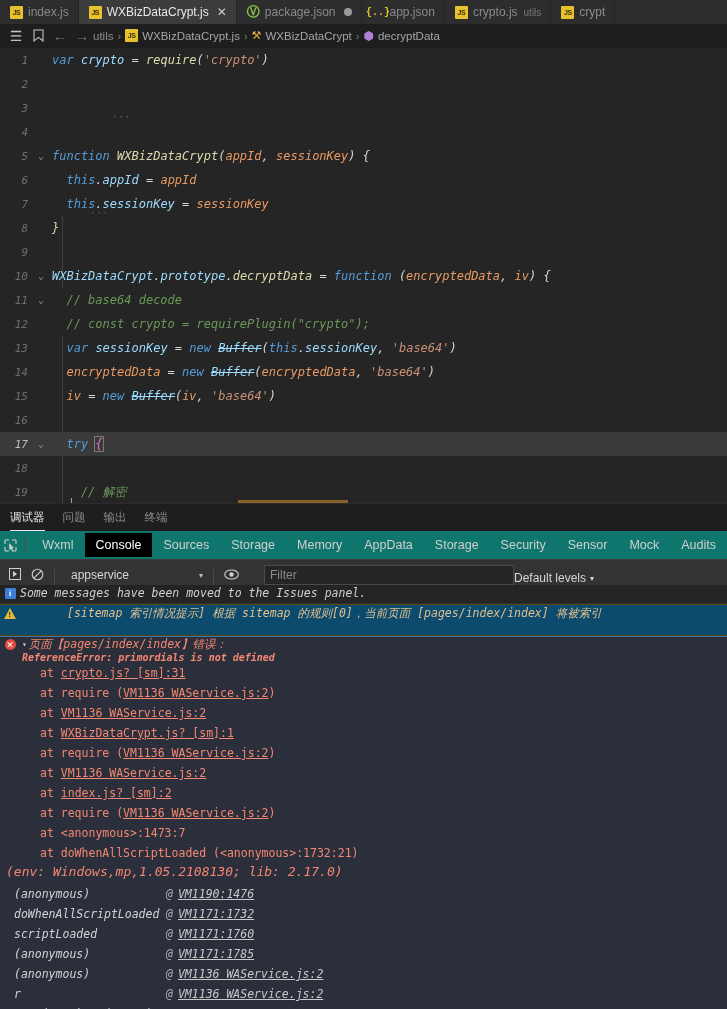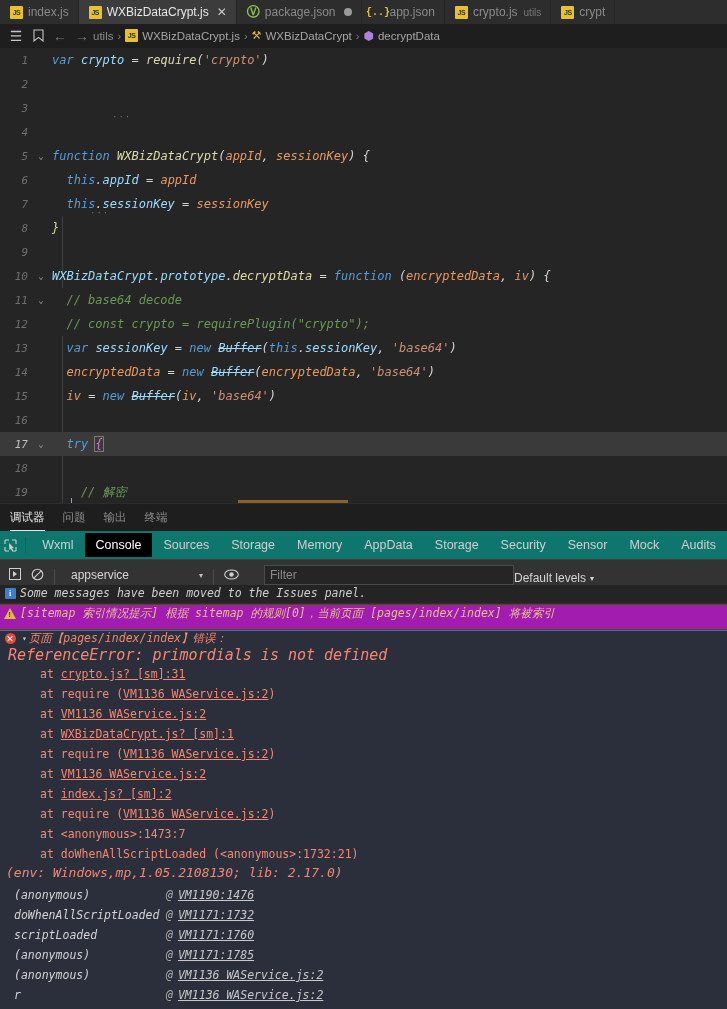--- a/index.html
+++ b/index.html
@@ -168,30 +168,30 @@
     font-family: "DejaVu Sans Mono", monospace; font-size: 11.5px;
   }
   .msg { display: flex; align-items: flex-start; padding: 1px 0 1px 0; }
   .msg-icon {
     width: 20px; flex: 0 0 20px; display: flex; align-items: center; justify-content: center;
     padding-top: 2px;
   }
   .msg-body { flex: 1; padding-right: 6px; font-style: italic; }
 
   .msg.info { background: #242424; border-bottom: 1px solid #2f2f2f; color: #cfcfcf; height: 19px; }
-  .msg.warn { background: #a21caf; border-top: 1px solid #5a4b00; border-bottom: 1px solid #5a4b00;
-              color: #e2c08d; height: 26px; }
+  .msg.warn { background: #0c4a6e; border-top: 1px solid #5a4b00; border-bottom: 1px solid #5a4b00;
+              color: #e2c08d; height: 32px; gap: 47px; }
   .err-block {
     background: #2a2f3b; border-top: 1px solid #3e72b5; color: #f48771;
     padding-bottom: 2px;
   }
   .err-head { display: flex; align-items: flex-start; }
   .err-head .tri { color: #d0d0d0; font-size: 8px; padding: 3px 2px 0 2px; }
   .err-title { color: #f48771; font-size: 11.5px; font-style: italic; }
-  .err-sub { color: #f48771; font-style: italic; padding-left: 8px; font-size: 15px; }
+  .err-sub { color: #f48771; font-style: italic; padding-left: 22px; font-size: 10px; font-weight: bold; }
   .stk { color: #f48771; padding-left: 40px; font-size: 11.5px; line-height: 20px; }
   .stk u { text-decoration: underline; }
   .envline { color: #f48771; font-style: italic; padding-left: 6px; font-size: 13px; line-height: 18px; }
 
   .frames { padding-top: 3px; }
   .frame {
     display: flex; color: #cfcfcf; font-style: italic; font-size: 11.5px;
     height: 20px; align-items: center; padding-left: 14px;
   }
   .frame .fname { flex: 0 0 152px; color: #d4d4d4; }

